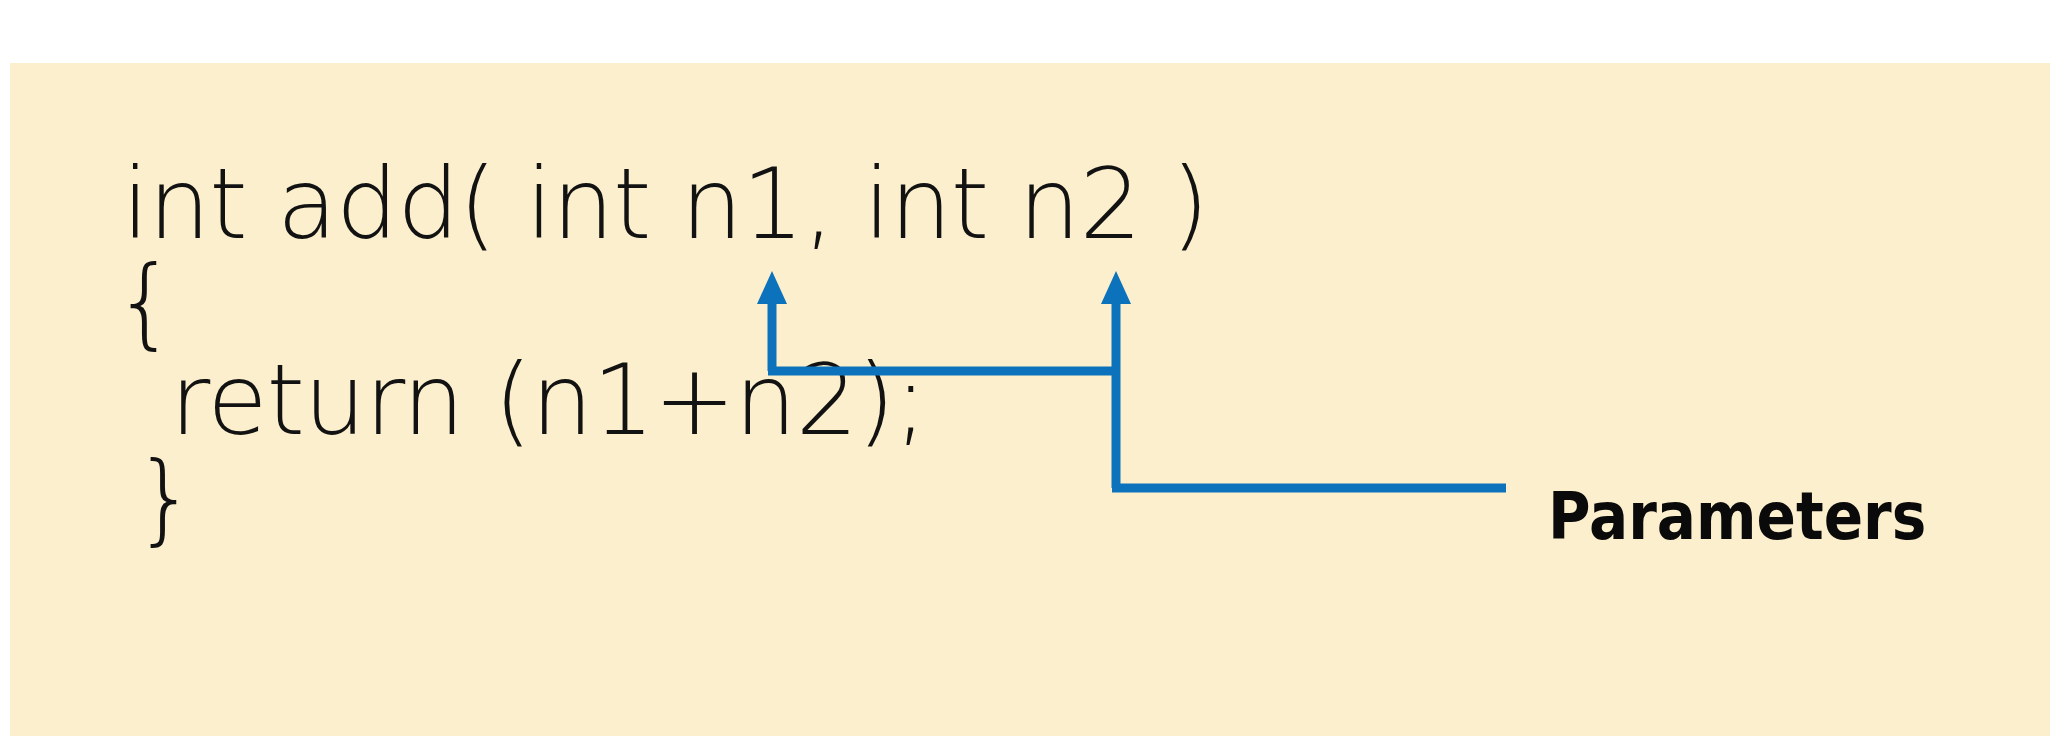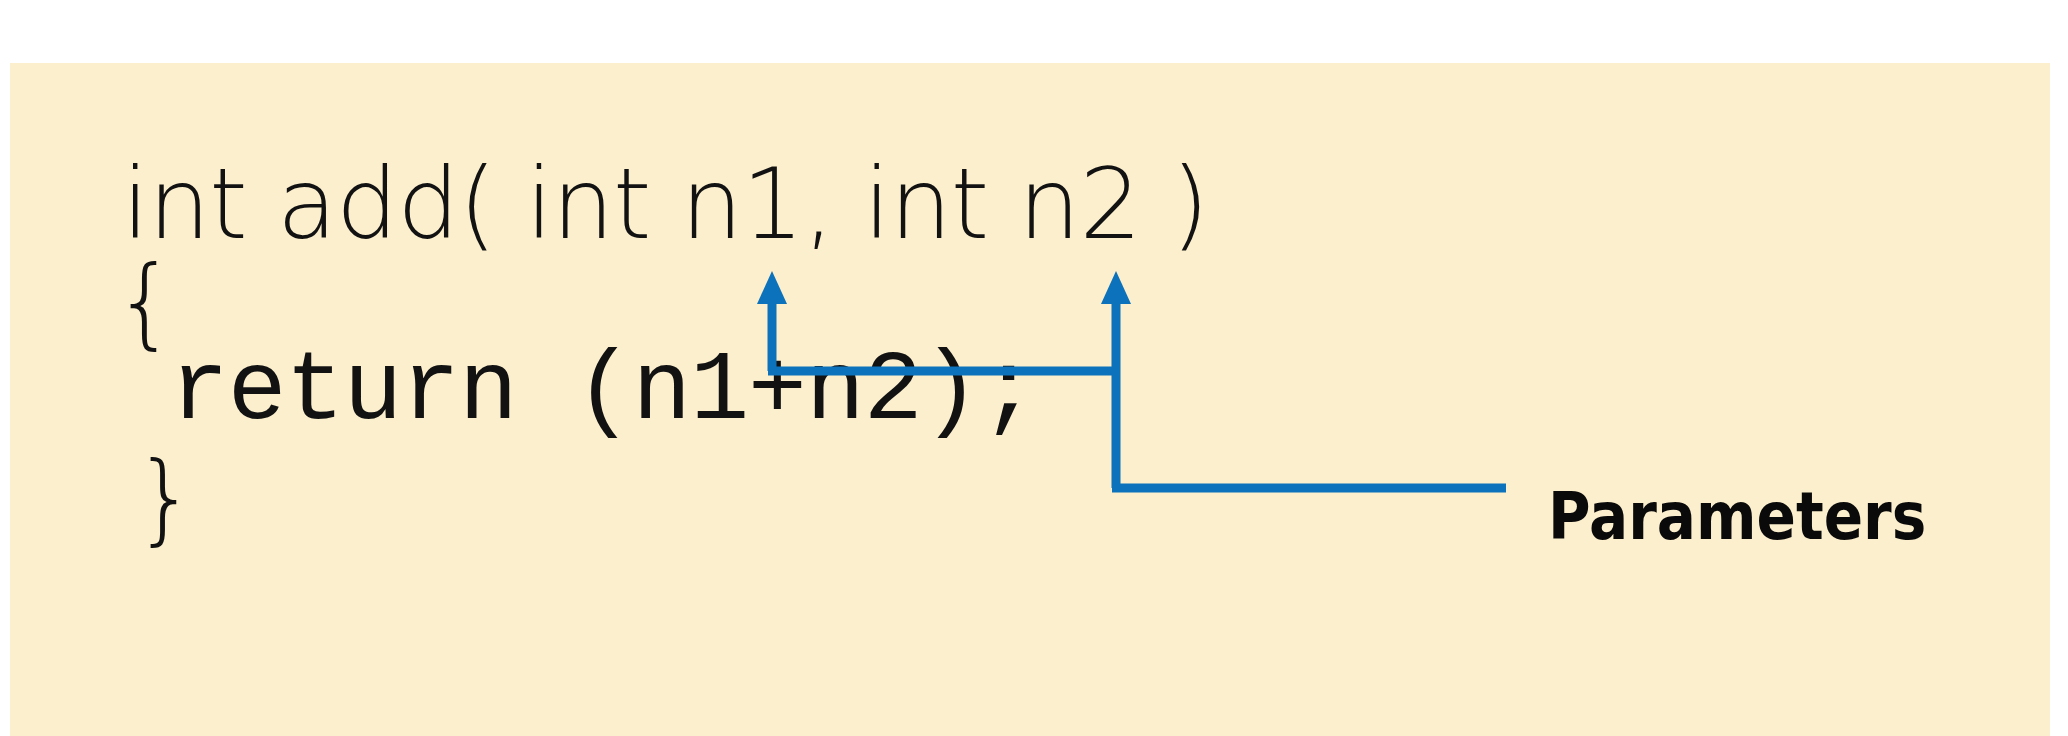--- a/index.html
+++ b/index.html
@@ -31,21 +31,21 @@
     white-space: pre;
     color: #121212;
     font-family: "DejaVu Sans", sans-serif;
     font-weight: 300;
     font-size: 98px;
     letter-spacing: -1px;
     line-height: 1;
   }
   #code-line-0 { left: 112px;  top: 92px;  }
   #code-line-1 { left: 104px;  top: 190px; }
-  #code-line-2 { left: 160px;  top: 280px; font-family: Liberation Mono, monospace; }
+  #code-line-2 { left: 160px;  top: 288px; }
   #code-line-3 { left: 124px;  top: 386px; }
 
   
   #annotation-label {
     position: absolute;
     left: 1538px;
     top: 421px;
     font-family: "DejaVu Sans", sans-serif;
     font-weight: bold;
     font-size: 66px;

